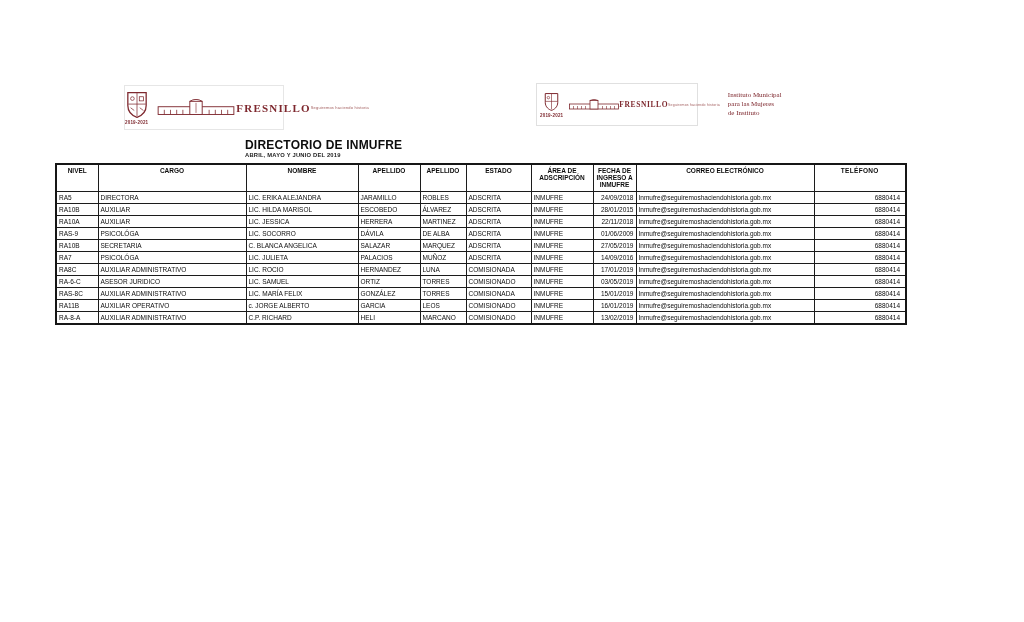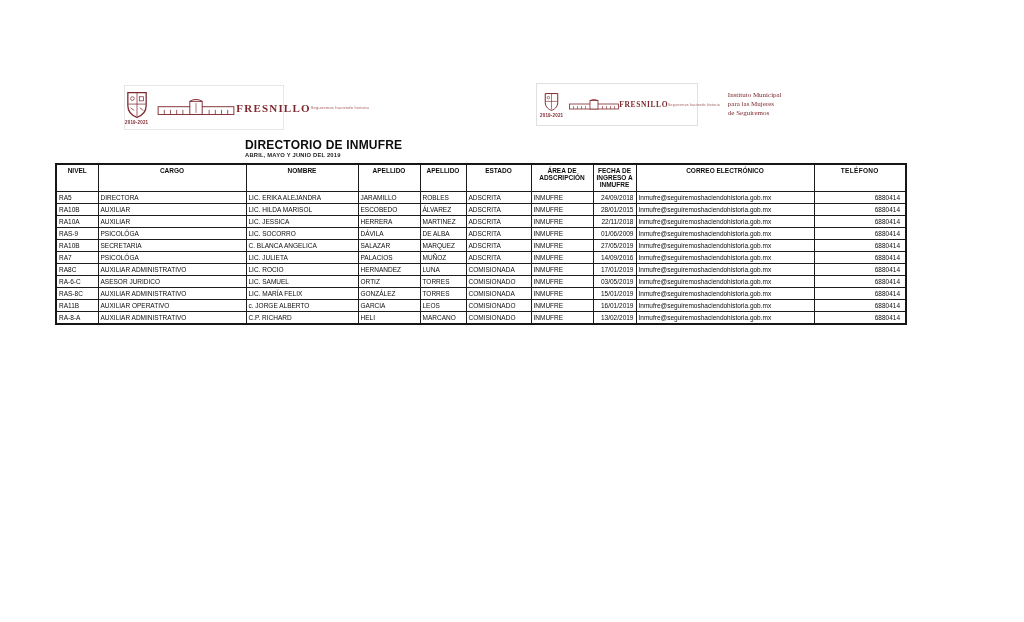--- a/index.html
+++ b/index.html
@@ -111,21 +111,21 @@
           <path d="M42 3 Q50 -2 58 3" fill="none" stroke="#7e282e" stroke-width="1.6"></path>
         </svg>
       </span>
       <span class="fres-word">FRESNILLO</span>
       <span class="fres-tag">Seguiremos haciendo historia</span>
     </div>
     <div class="vdiv"></div>
     <div class="inst-text">
       <span class="inst-line">Instituto Municipal</span>
       <span class="inst-line">para las Mujeres</span>
-      <span class="inst-line">de Seguiremos</span>
+      <span class="inst-line">de Instituto</span>
     </div>
   </div>
 
   <div class="doc-title">DIRECTORIO DE INMUFRE</div>
   <div class="doc-subtitle">ABRIL, MAYO Y JUNIO DEL 2019</div>
 
   <table class="dir">
     <colgroup>
       <col style="width:42px">
         <col style="width:148px">

